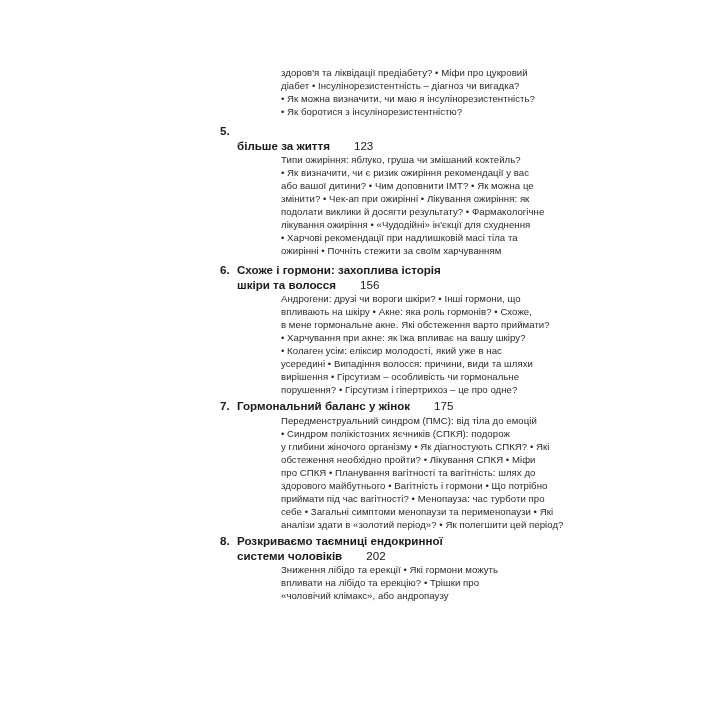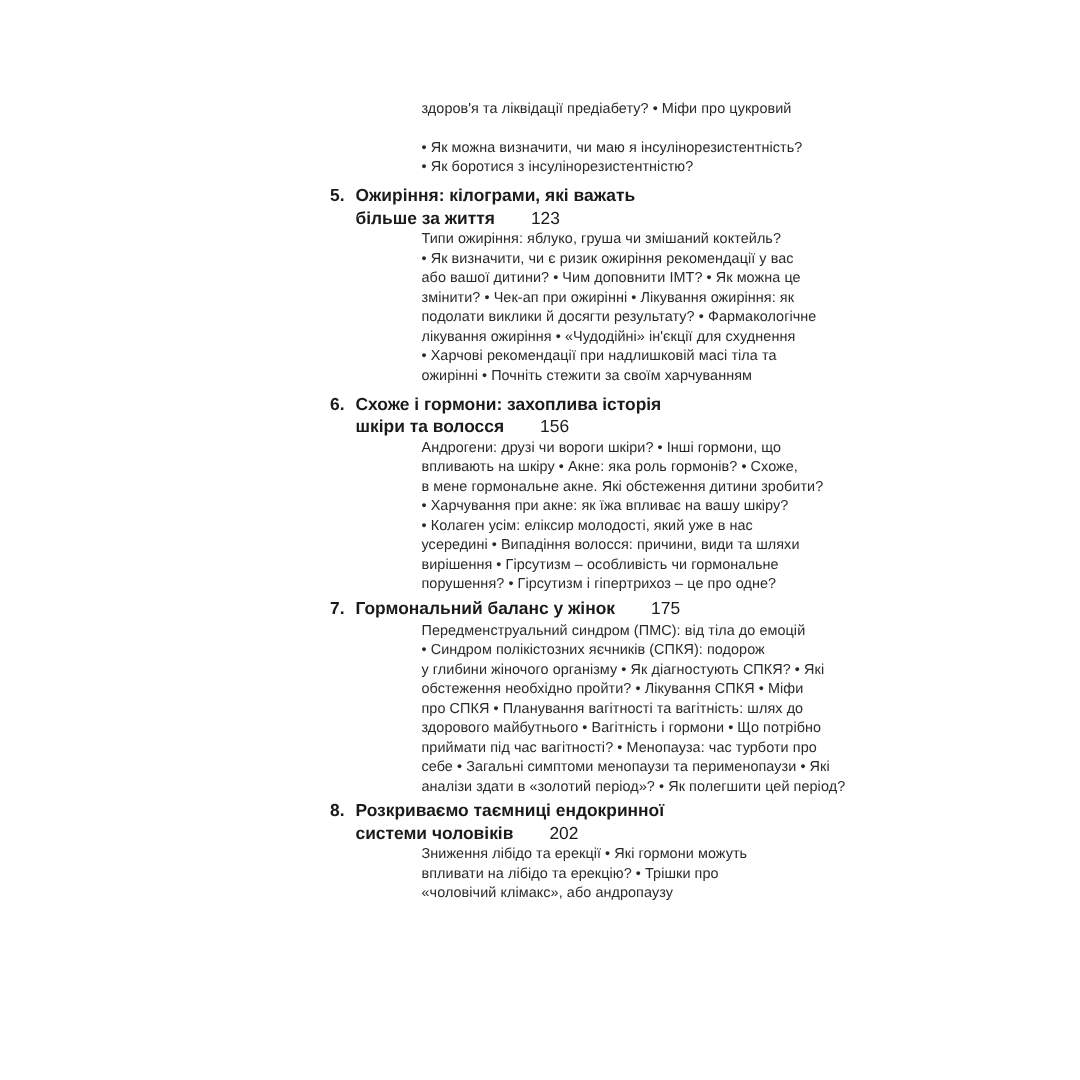--- a/index.html
+++ b/index.html
@@ -13,41 +13,41 @@
     .num { left: 220px; }
     .htext { left: 237px; }
     .pg { display: inline-block; margin-left: 24px; font-weight: normal; }
   </style>
 </head>
 <body>
 
 <div class="page">
 
   <div class="line" style="top:67px">здоров'я та ліквідації предіабету? • Міфи про цукровий</div>
+  <div class="line" style="top:80px">діабет • Інсулінорезистентність – діагноз чи вигадка?</div>
   <div class="line" style="top:93px">• Як можна визначити, чи маю я інсулінорезистентність?</div>
   <div class="line" style="top:106px">• Як боротися з інсулінорезистентністю?</div>
 
   <div class="heading num" style="top:124px">5.</div>
-  <div class="heading htext" style="top:124px">Ожиріння: кілограми, які важать</div>
   <div class="heading htext" style="top:139px"><span>більше за життя</span><span class="pg">123</span></div>
   <div class="line" style="top:154px">Типи ожиріння: яблуко, груша чи змішаний коктейль?</div>
   <div class="line" style="top:167px">• Як визначити, чи є ризик ожиріння рекомендації у вас</div>
   <div class="line" style="top:180px">або вашої дитини? • Чим доповнити ІМТ? • Як можна це</div>
   <div class="line" style="top:193px">змінити?  • Чек-ап при ожирінні • Лікування ожиріння: як</div>
   <div class="line" style="top:206px">подолати виклики й досягти результату? • Фармакологічне</div>
   <div class="line" style="top:219px">лікування ожиріння • «Чудодійні» ін'єкції для схуднення</div>
   <div class="line" style="top:232px">• Харчові рекомендації при надлишковій масі тіла та</div>
   <div class="line" style="top:245px">ожирінні • Почніть стежити за своїм харчуванням</div>
 
   <div class="heading num" style="top:263px">6.</div>
   <div class="heading htext" style="top:263px">Схоже і гормони: захоплива історія</div>
   <div class="heading htext" style="top:278px"><span>шкіри та волосся</span><span class="pg">156</span></div>
   <div class="line" style="top:293px">Андрогени: друзі чи вороги шкіри? • Інші гормони, що</div>
   <div class="line" style="top:306px">впливають на шкіру • Акне: яка роль гормонів? • Схоже,</div>
-  <div class="line" style="top:319px">в мене гормональне акне. Які обстеження дитини зробити?</div>
+  <div class="line" style="top:319px">в мене гормональне акне. Які обстеження варто приймати?</div>
   <div class="line" style="top:332px">• Харчування при акне: як їжа впливає на вашу шкіру?</div>
   <div class="line" style="top:345px">• Колаген усім: еліксир молодості, який уже в нас</div>
   <div class="line" style="top:358px">усередині • Випадіння волосся: причини, види та шляхи</div>
   <div class="line" style="top:371px">вирішення • Гірсутизм – особливість чи гормональне</div>
   <div class="line" style="top:384px">порушення? • Гірсутизм і гіпертрихоз – це про одне?</div>
 
   <div class="heading num" style="top:399px">7.</div>
   <div class="heading htext" style="top:399px"><span>Гормональний баланс у жінок</span><span class="pg">175</span></div>
   <div class="line" style="top:415px">Передменструальний синдром (ПМС): від тіла до емоцій</div>
   <div class="line" style="top:428px">• Синдром полікістозних яєчників (СПКЯ): подорож</div>

